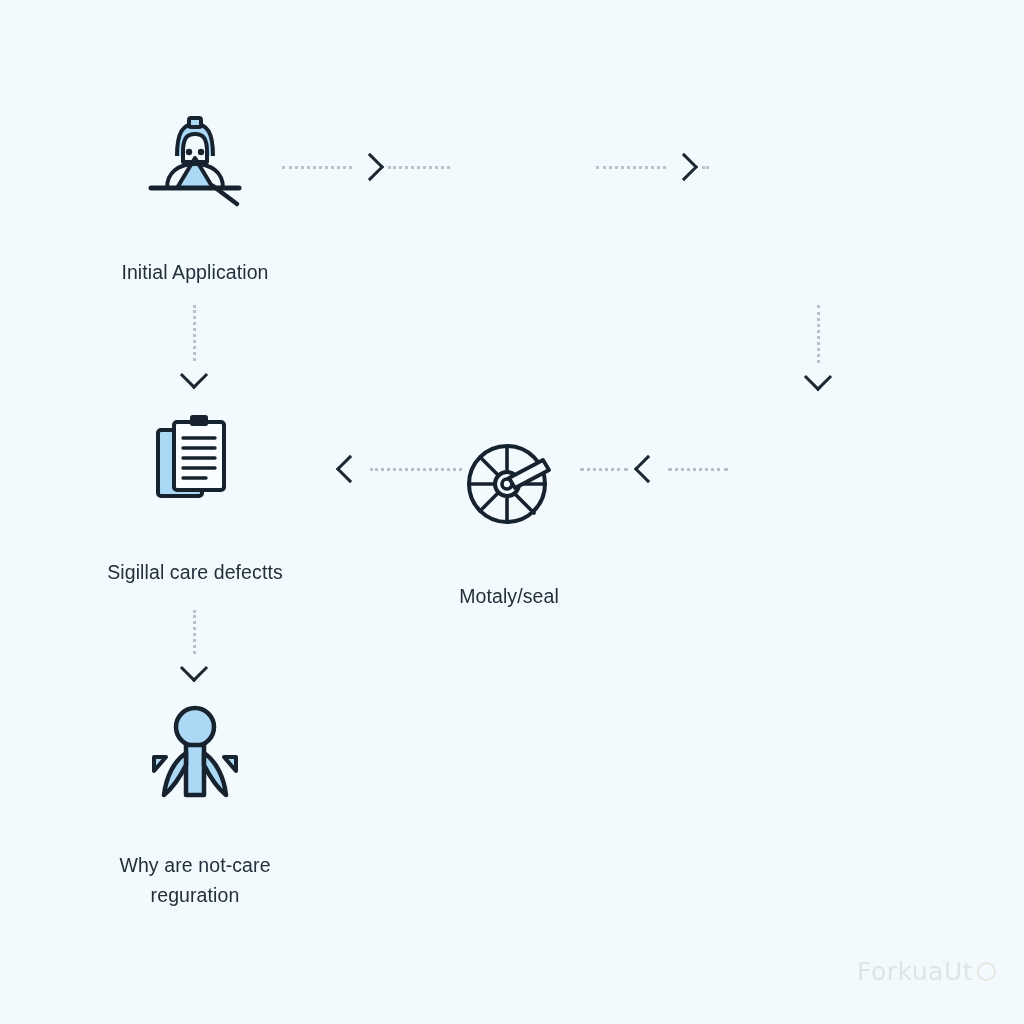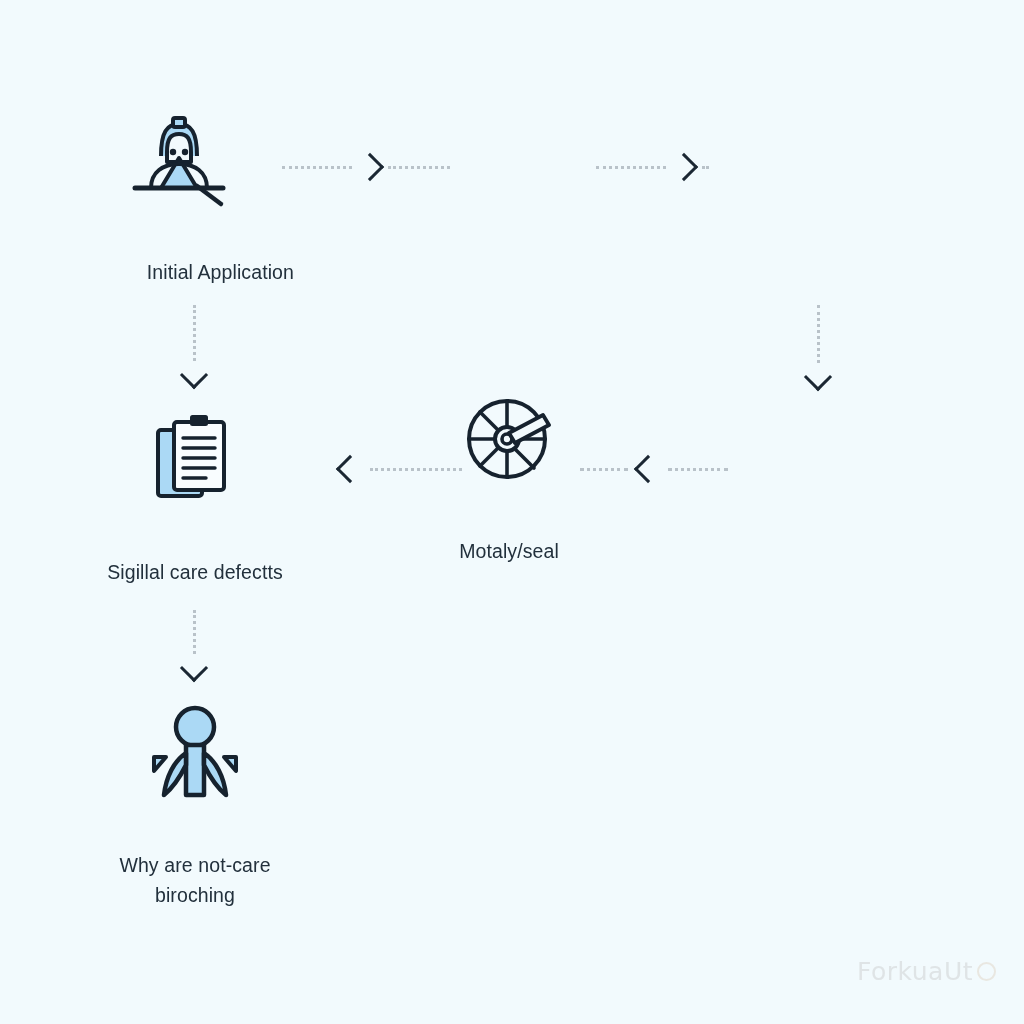--- a/index.html
+++ b/index.html
@@ -20,25 +20,25 @@
   .node .label{
     margin-top:42px;
     font-size:19.5px;
     line-height:30px;
     color:#22303c;
     letter-spacing:.1px;
     white-space:pre-line;
   }
 
   
-  #n1{left:64px;top:105px;text-align:right;}
+  #n1{left:80px;top:105px;}
   #n2{left:392px;top:105px;}
   #n3{left:708px;top:105px;}
   #n4{left:80px;top:405px;}
-  #n5{left:394px;top:384px;}
+  #n5{left:394px;top:429px;}
   #n6{left:707px;top:405px;}
   #n7{left:80px;top:698px;}
 
   
   .conn{position:absolute;display:flex;align-items:center;}
   .conn.h{height:24px;}
   .conn.v{flex-direction:column;width:24px;}
 
   .dashes{
     height:0;border-top:3px dotted #b9c2c9;
@@ -152,21 +152,21 @@
       <svg width="94" height="100" viewBox="0 0 94 100">
         <circle cx="47" cy="24" r="19" fill="#abd9f5" stroke="#16222e" stroke-width="4.5"></circle>
         <rect x="38" y="42" width="18" height="50" fill="#abd9f5" stroke="#16222e" stroke-width="4.5" stroke-linejoin="round"></rect>
         <path d="M38 50 C26 58 18 74 16 92 C26 84 33 72 38 62 Z" fill="#abd9f5" stroke="#16222e" stroke-width="4.5" stroke-linejoin="round"></path>
         <path d="M56 50 C68 58 76 74 78 92 C68 84 61 72 56 62 Z" fill="#abd9f5" stroke="#16222e" stroke-width="4.5" stroke-linejoin="round"></path>
         <path d="M6 54 L18 54 L6 68 Z" fill="#abd9f5" stroke="#16222e" stroke-width="4" stroke-linejoin="round"></path>
         <path d="M88 54 L76 54 L88 68 Z" fill="#abd9f5" stroke="#16222e" stroke-width="4" stroke-linejoin="round"></path>
       </svg>
     </div>
     <div class="label">Why are not-care
-biroching</div>
+reguration</div>
   </div>
 
   <div class="conn h" id="c12">
     <div class="dashes" style="width:70px"></div>
     <div class="chev right" style="margin:0 8px"></div>
     <div class="dashes" style="width:62px"></div>
   </div>
 
   <div class="conn h" id="c23">
     <div class="dashes" style="width:70px"></div>

